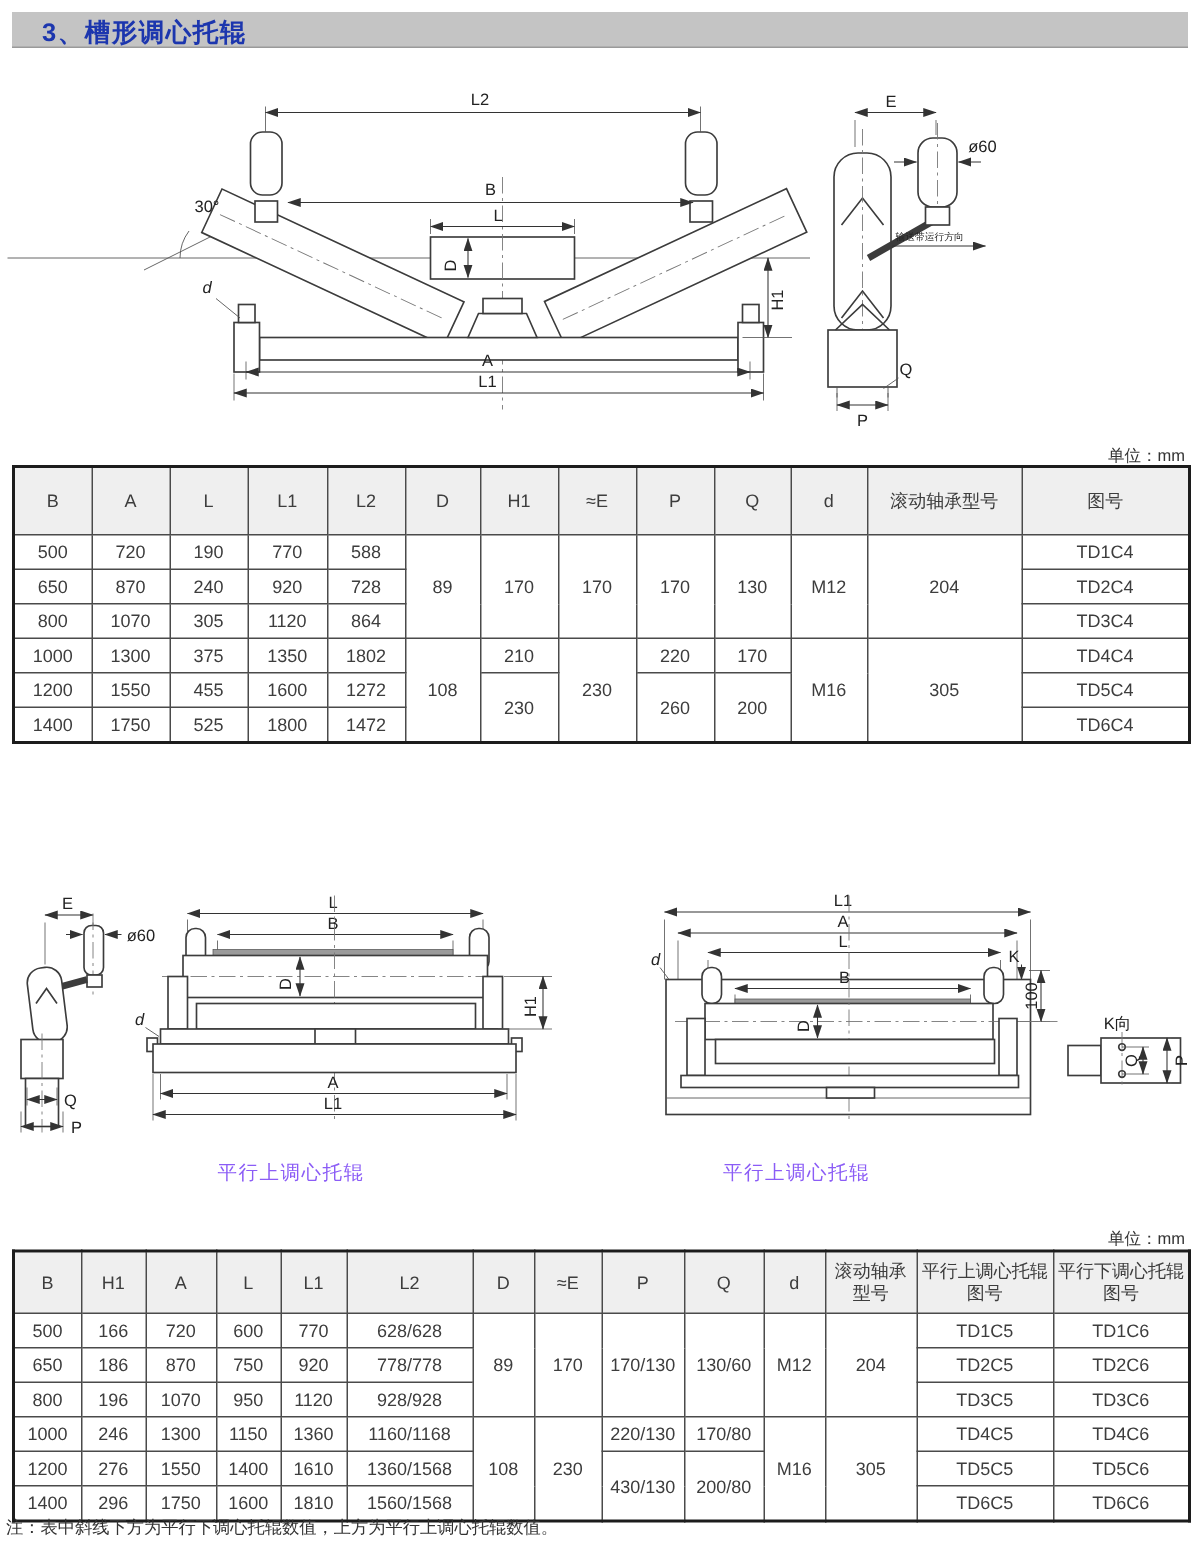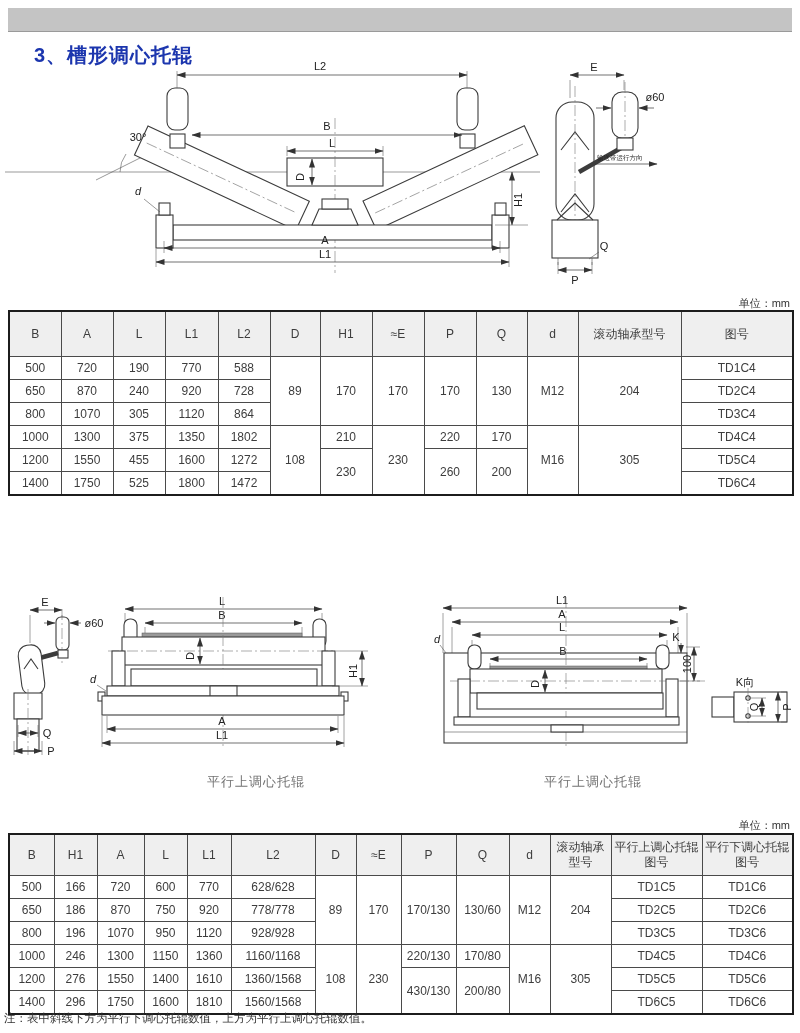--- a/index.html
+++ b/index.html
@@ -1,23 +1,23 @@
 <!DOCTYPE html>
 <html><head>
 <meta charset="utf-8">
 <style>
   html,body{margin:0;padding:0;background:#fff;}
   #page{position:relative;width:800px;height:1033px;background:#fff;overflow:hidden;
         font-family:"Liberation Sans",sans-serif;color:#333;}
   .secbar{position:absolute;left:8px;width:784px;height:23px;background:#c4c4c4;
           border-bottom:1px solid #9a9a9a;}
-  .secbar .t{display:inline-block;padding:2px 0 0 26px;font-size:20px;font-weight:bold;
-             color:#1c36ae;letter-spacing:1px;margin-top:32px;}
+  .secbar .t{display:inline-block;padding:2px 0 0 20px;font-size:17px;font-weight:bold;
+             color:#1c36ae;letter-spacing:1px;}
   .unit{position:absolute;right:10px;font-size:11px;color:#333;}
-  .cap{position:absolute;width:160px;text-align:right;font-size:13px;color:#737373;letter-spacing:1px;}
+  .cap{position:absolute;width:160px;text-align:left;font-size:13px;color:#8b5cf6;letter-spacing:1px;}
   .note{position:absolute;left:4px;top:1011px;font-size:11.5px;color:#333;}
   table{position:absolute;left:8px;border-collapse:collapse;table-layout:fixed;
         border:2px solid #1c1c1c;background:#fff;}
   th,td{border:1px solid #4a4a4a;text-align:center;vertical-align:middle;
         font-size:12px;color:#3d3d3d;padding:0 1px;overflow:hidden;}
   th{background:#efefef;font-weight:normal;height:44px;line-height:1.25;}
   td{height:22px;}
   #t2 th{height:40px;}
   svg{position:absolute;left:0;}
   svg text{font-family:"Liberation Sans",sans-serif;fill:#222;font-size:11px;text-anchor:middle;}

